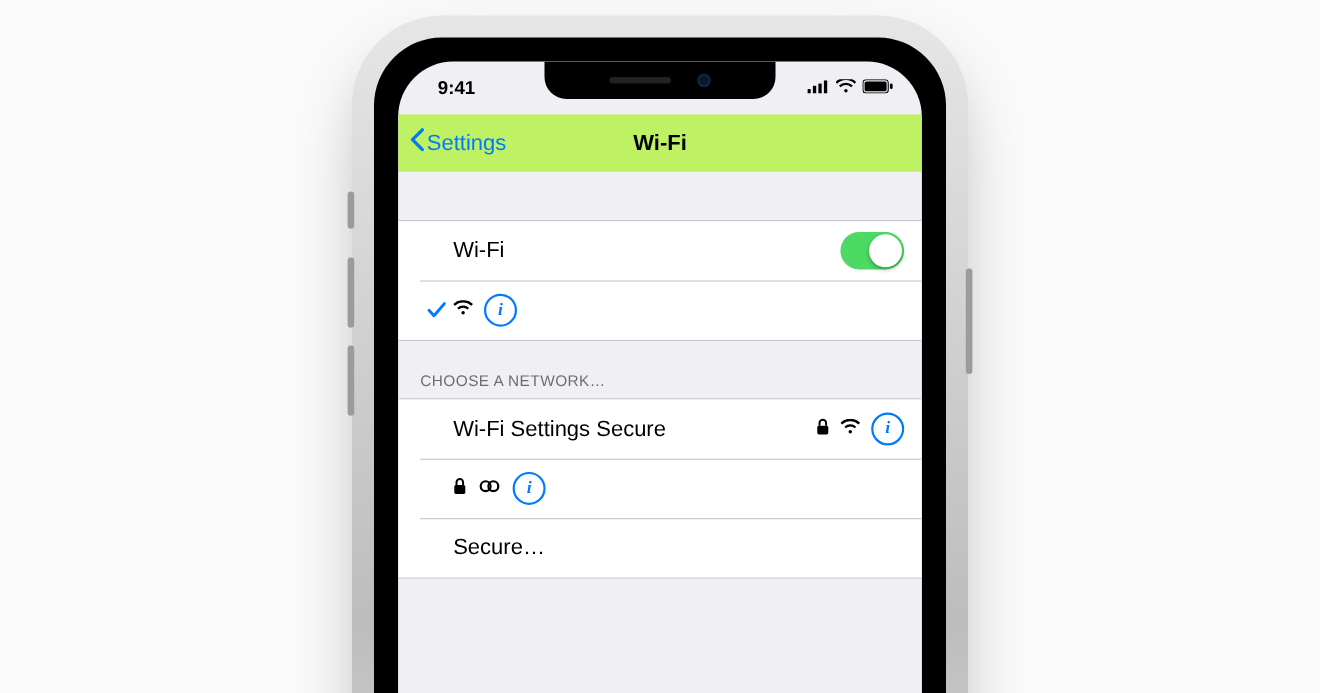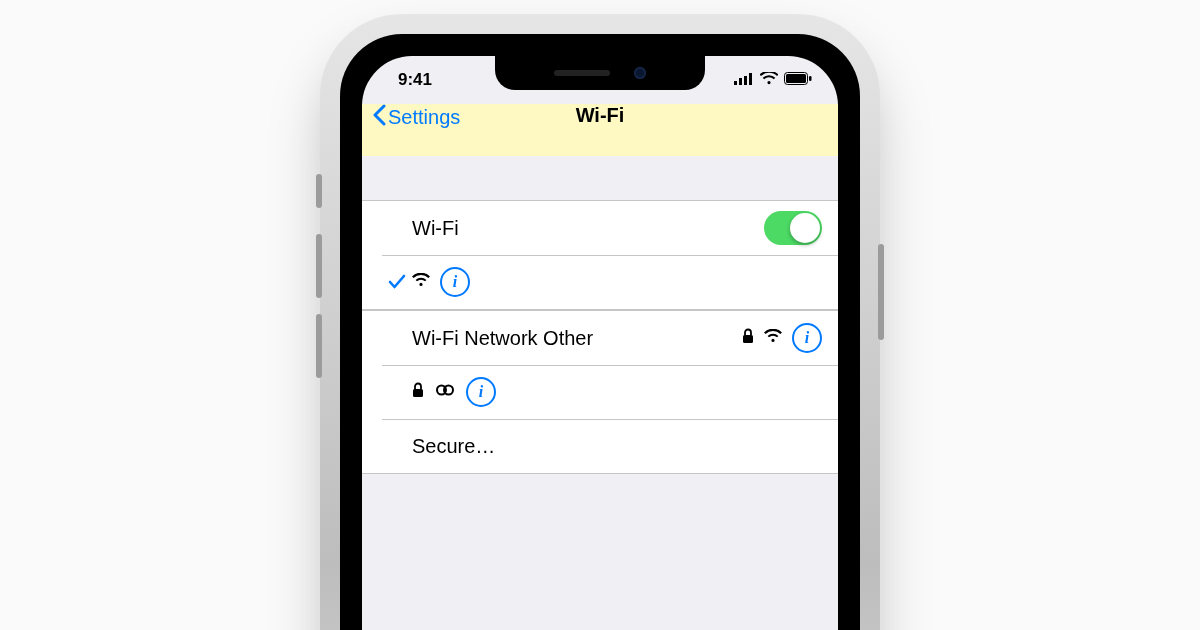--- a/index.html
+++ b/index.html
@@ -23,21 +23,21 @@
   .btn-voldn{left:-14px;top:290px;width:6px;height:64px}
   .btn-power{right:-14px;top:220px;width:6px;height:96px}
 
   
   .statusbar{position:absolute;top:0;left:0;right:0;height:48px;display:flex;align-items:center;padding:0 24px;z-index:4;color:#000;font-weight:600}
   .sb-time{font-size:17px;position:absolute;left:36px;top:14px}
   .sb-right{position:absolute;right:26px;top:16px;display:flex;align-items:center;gap:6px}
   .sb-right svg{display:block}
 
   
-  .navbar{position:absolute;top:48px;left:0;right:0;height:52px;background:#fef9c3;border-bottom:1px solid #c7c7cb;display:flex;align-items:flex-start}
+  .navbar{position:absolute;top:48px;left:0;right:0;height:52px;background:#bef264;border-bottom:1px solid #c7c7cb;display:flex;align-items:center}
   .nav-back{position:absolute;left:10px;display:flex;align-items:center;color:#007aff;font-size:20px}
   .nav-back svg{margin-right:2px}
   .nav-title{flex:1;text-align:center;font-size:20px;font-weight:600;color:#000}
 
   
   .content{position:absolute;top:100px;left:0;right:0;bottom:0;background:#efeff4;overflow:hidden}
   .spacer{height:44px}
   .group{background:#fff;border-top:1px solid #c6c6c8;border-bottom:1px solid #c6c6c8}
   .row{display:flex;align-items:center;height:54px;padding-left:20px;padding-right:16px;position:relative}
   .row + .row::before{content:"";position:absolute;top:0;left:20px;right:0;height:1px;background:#c6c6c8}
@@ -133,26 +133,27 @@
                 <span>
                   <svg width="18" height="14" viewBox="0 0 18 14">
                       <path d="M9 13a1.6 1.6 0 1 0 0-3.2A1.6 1.6 0 0 0 9 13zM5 8.3a5.7 5.7 0 0 1 8 0l1.4-1.4a7.7 7.7 0 0 0-10.8 0L5 8.3zM1.6 5a10.5 10.5 0 0 1 14.8 0L18 3.4a12.7 12.7 0 0 0-18 0L1.6 5z" fill="#000"></path>
                     </svg>
                 </span>
                 <div class="info-btn">i</div>
               </div>
             </div>
           </div>
 
+          <div class="section-header">CHOOSE A NETWORK…</div>
 
           <div class="group">
 
             <div class="row">
               <span class="indent"></span>
-              <span class="label">Wi-Fi Network Other</span>
+              <span class="label">Wi-Fi Settings Secure</span>
               <div class="accessories">
                 <span>
                   <svg width="12" height="16" viewBox="0 0 12 16">
                       <rect x="1" y="7" width="10" height="8" rx="1.5" fill="#000"></rect>
                       <path d="M3 7 V4.5 a3 3 0 0 1 6 0 V7" fill="none" stroke="#000" stroke-width="1.8"></path>
                     </svg>
                 </span>
                 <span>
                   <svg width="18" height="14" viewBox="0 0 18 14">
                       <path d="M9 13a1.6 1.6 0 1 0 0-3.2A1.6 1.6 0 0 0 9 13zM5 8.3a5.7 5.7 0 0 1 8 0l1.4-1.4a7.7 7.7 0 0 0-10.8 0L5 8.3zM1.6 5a10.5 10.5 0 0 1 14.8 0L18 3.4a12.7 12.7 0 0 0-18 0L1.6 5z" fill="#000"></path>

